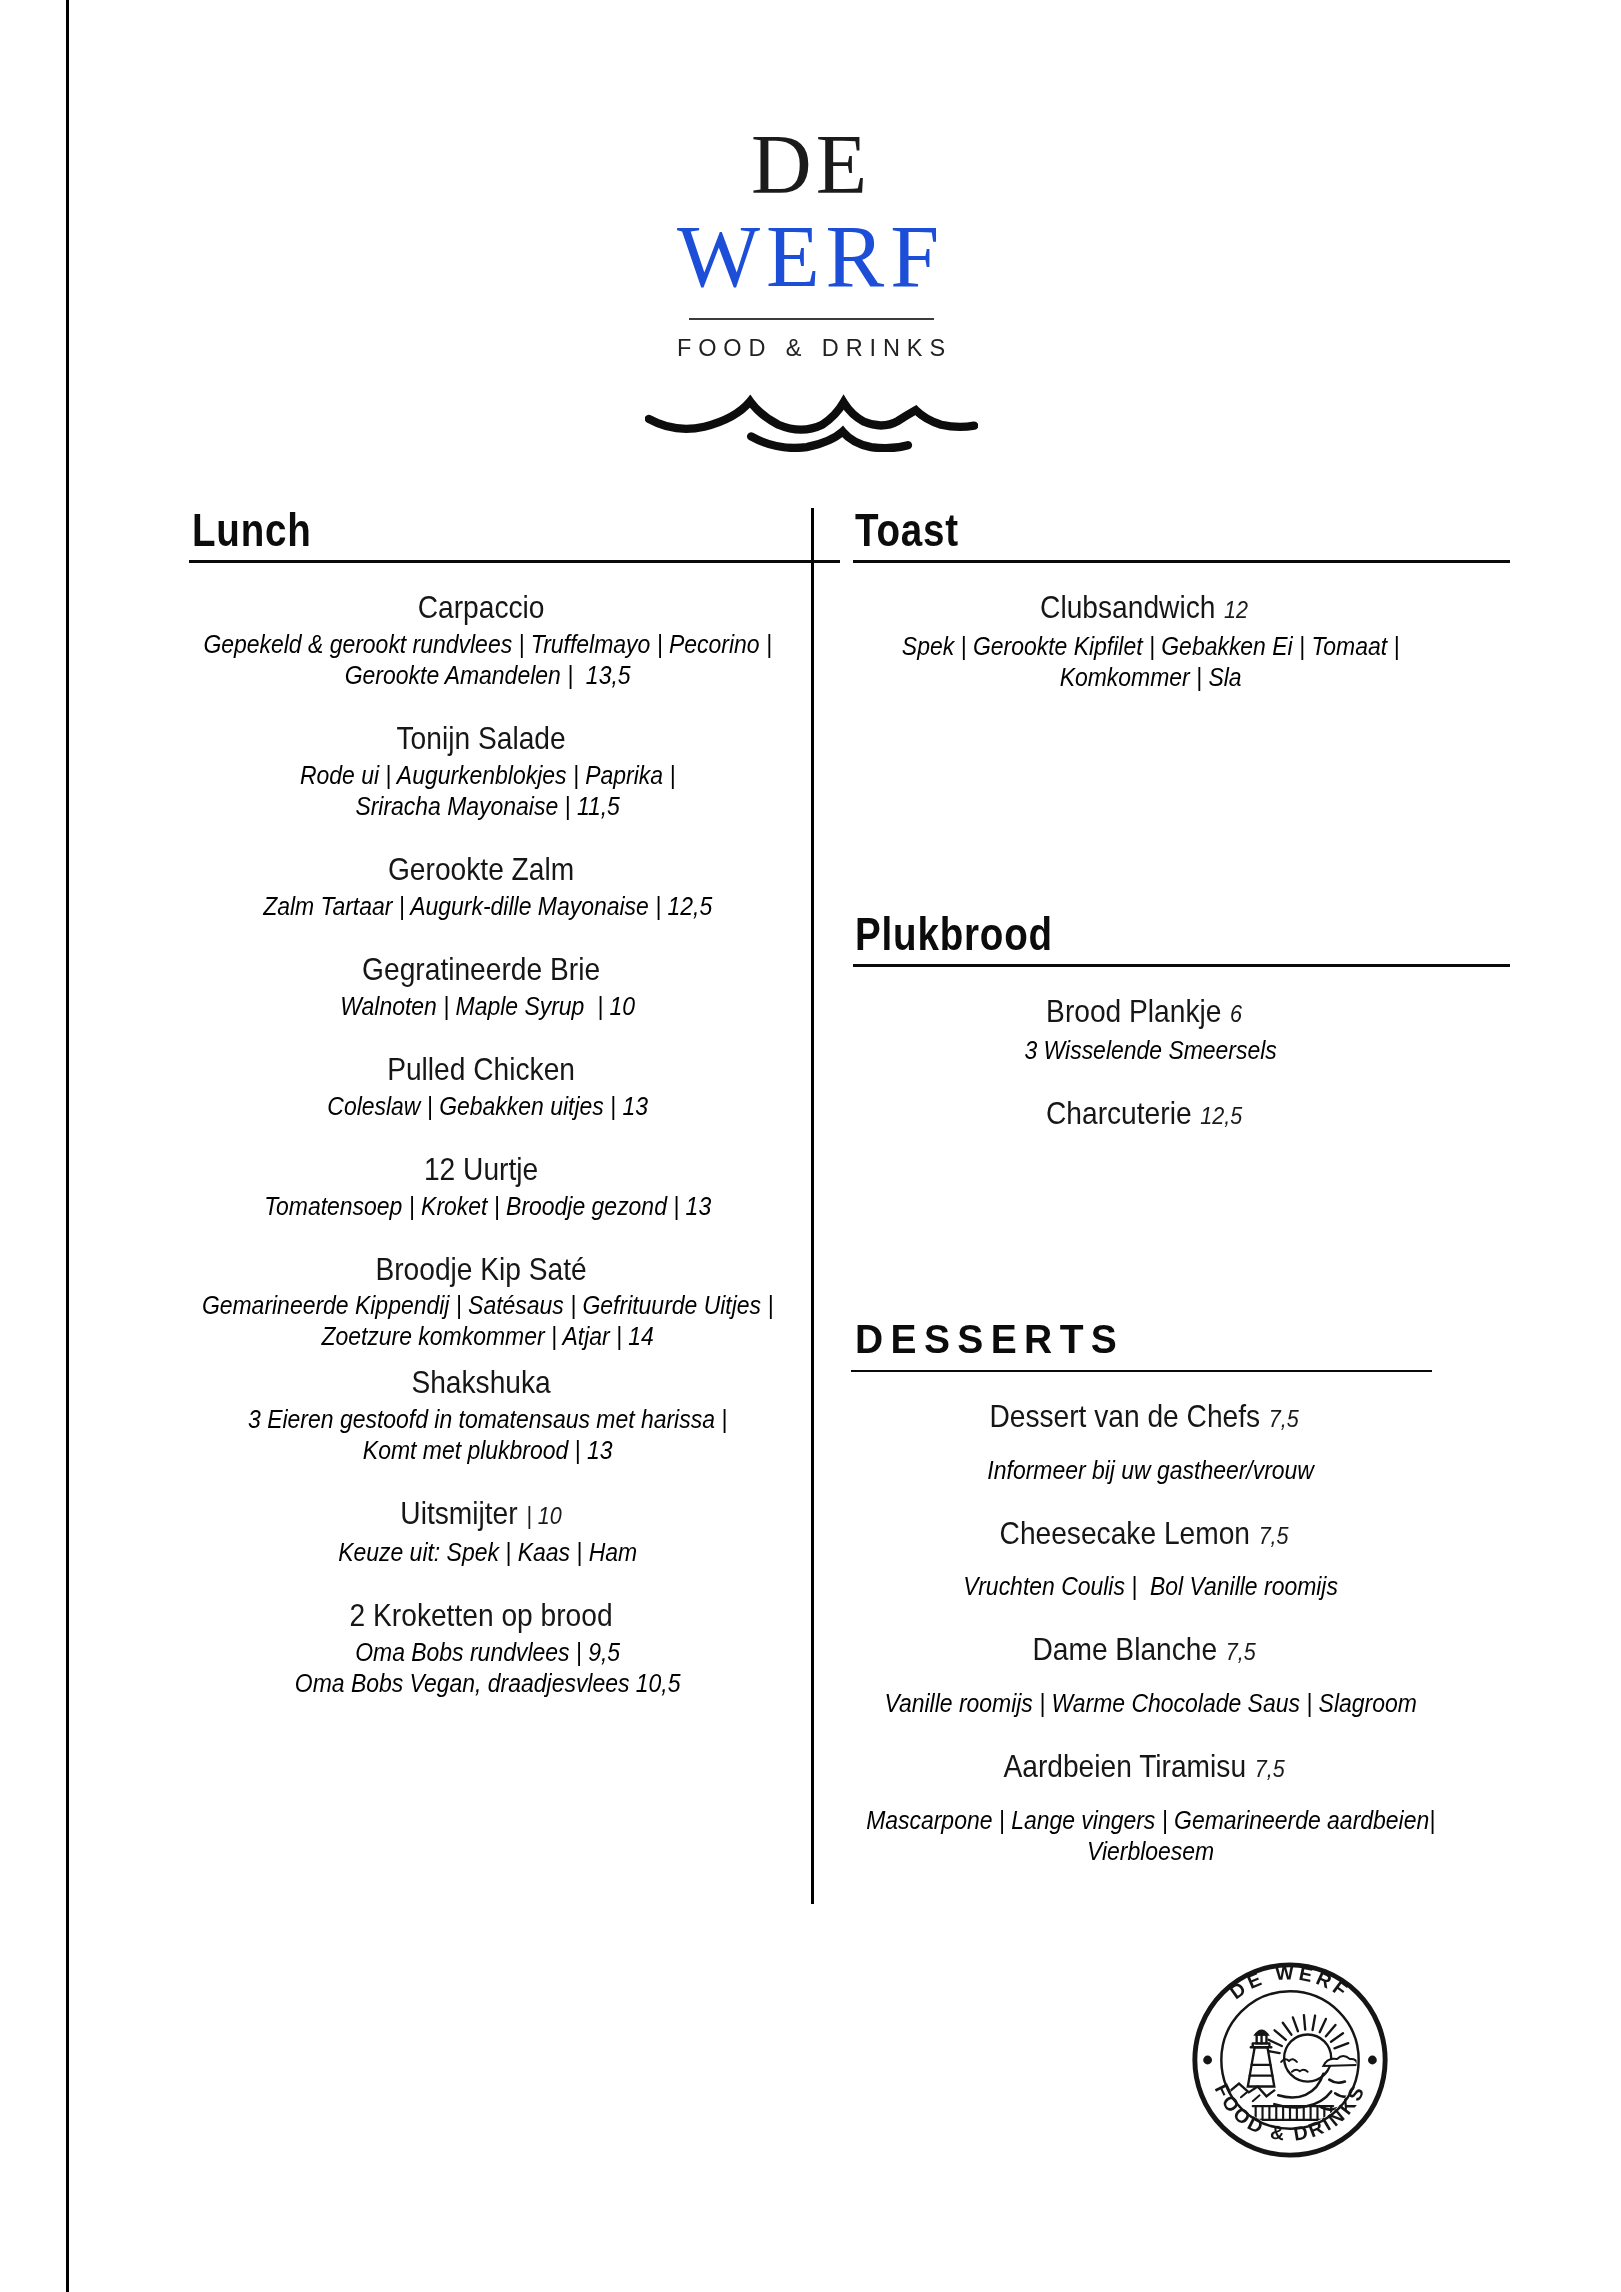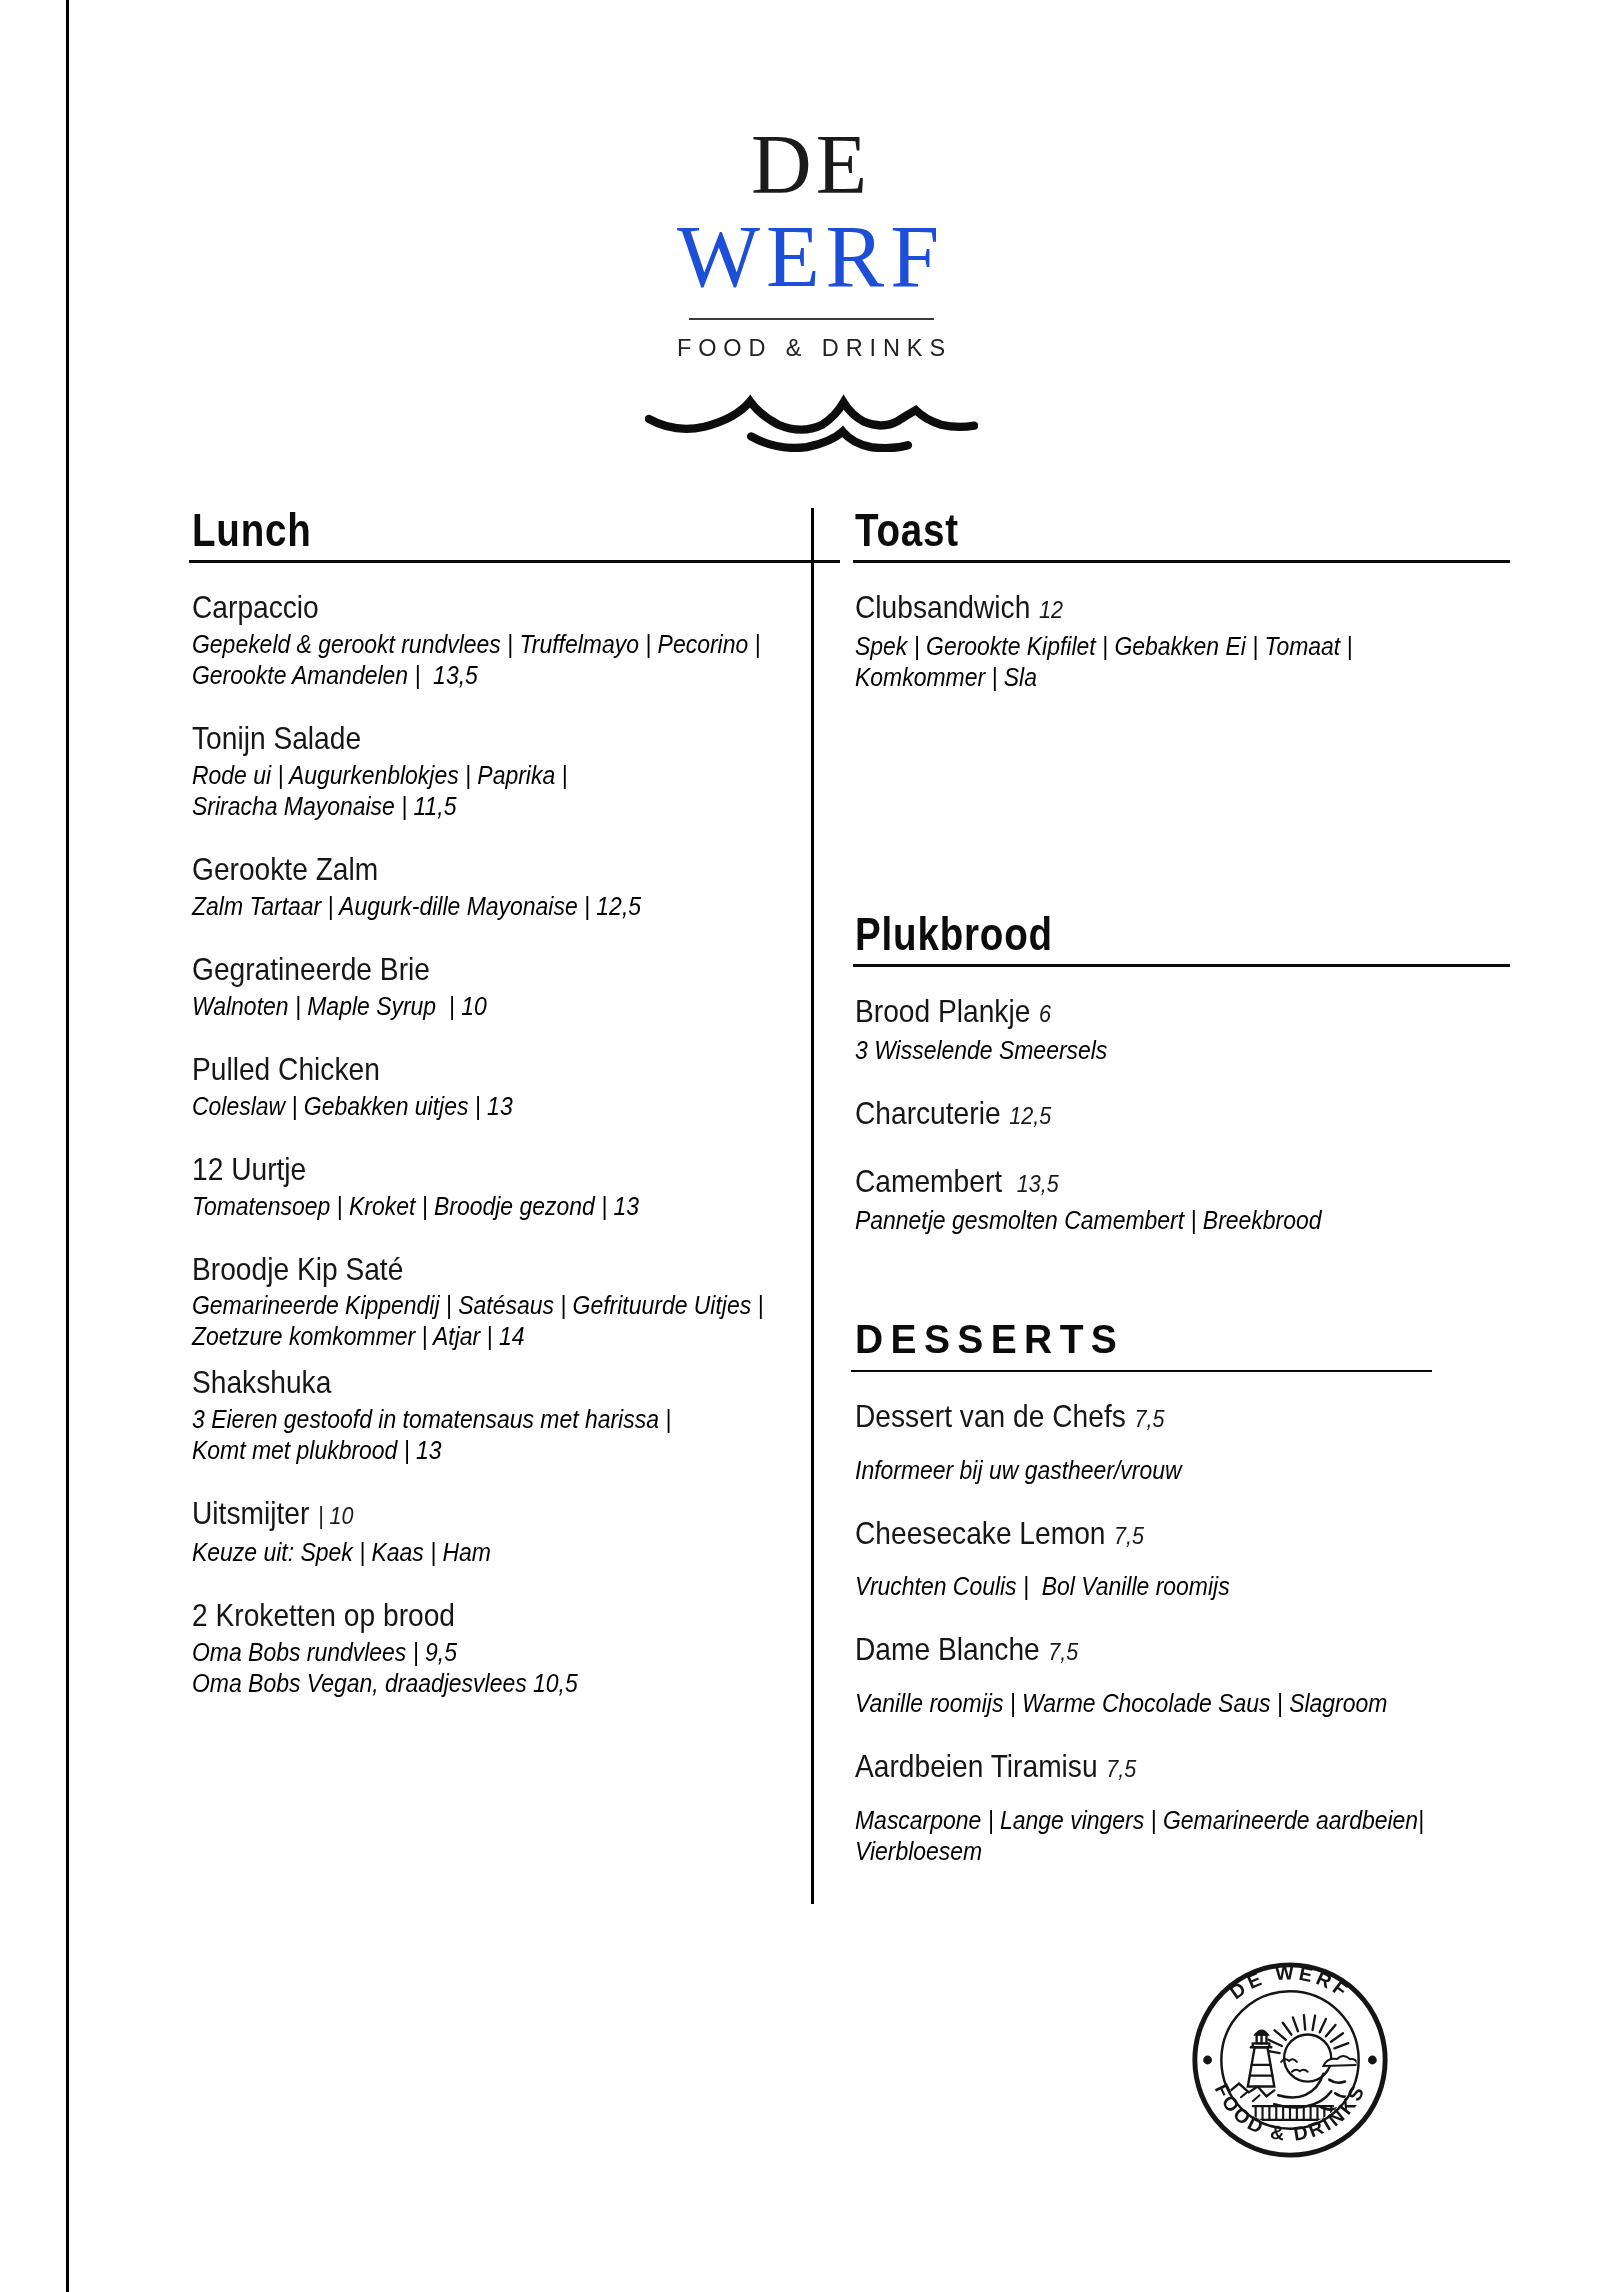--- a/index.html
+++ b/index.html
@@ -26,21 +26,21 @@
 
   h2{margin:0;font-size:47px;line-height:43px;font-weight:700;letter-spacing:1px;
      transform:scaleX(0.82);transform-origin:0 50%;white-space:nowrap;color:#0c0c0c;}
   h2.deco{font-size:41px;letter-spacing:7.8px;transform:scaleX(0.95);}
   .hrule{height:2.9px;background:#0a0a0a;margin-top:8.8px;}
   .hrule.lunch{margin-left:-2.9px;width:651px;}
   .hrule.wide{margin-left:-2px;width:657px;}
   .hrule.des{margin-left:-3.9px;width:581px;height:2px;}
 
   .items{margin-top:26.5px;}
-  .item{margin-bottom:29px;}
+  .item{margin-bottom:29px;text-align:center;}
   .item.tight{margin-bottom:11.8px;}
   .iname{font-size:32px;line-height:37px;margin-bottom:2.9px;color:#161616;
          transform:scaleX(0.88);transform-origin:0 50%;white-space:nowrap;}
   .iname .pr{font-style:italic;font-size:24.5px;margin-left:9.8px;color:#1a1a1a;}
   .idesc{font-style:italic;font-size:25.5px;line-height:31px;color:#000000;}
   .idesc > div{transform:scaleX(0.9);transform-origin:0 50%;white-space:nowrap;}
   .item.gap .idesc{margin-top:17.6px;}
 
   
   .badge{position:absolute;left:1187px;top:1957px;width:206px;height:206px;}
@@ -159,26 +159,20 @@
       <div class="hrule wide"></div>
       <div class="items">
         <div class="item">
           <div class="iname"><span>Brood Plankje</span><span class="pr">6</span></div>
           <div class="idesc">
             <div>3 Wisselende Smeersels</div>
           </div>
         </div>
         <div class="item">
           <div class="iname"><span>Charcuterie</span><span class="pr">12,5</span></div>
-        </div>
-        <div class="item">
-          <div class="iname"><span>Camembert</span><span class="pr">&nbsp;13,5</span></div>
-          <div class="idesc">
-            <div>Pannetje gesmolten Camembert | Breekbrood</div>
-          </div>
         </div>
       </div>
     </div>
 
     <div class="rblock" style="top:810px;">
       <h2 class="deco">DESSERTS</h2>
       <div class="hrule des"></div>
       <div class="items">
         <div class="item gap">
           <div class="iname"><span>Dessert van de Chefs</span><span class="pr">7,5</span></div>

